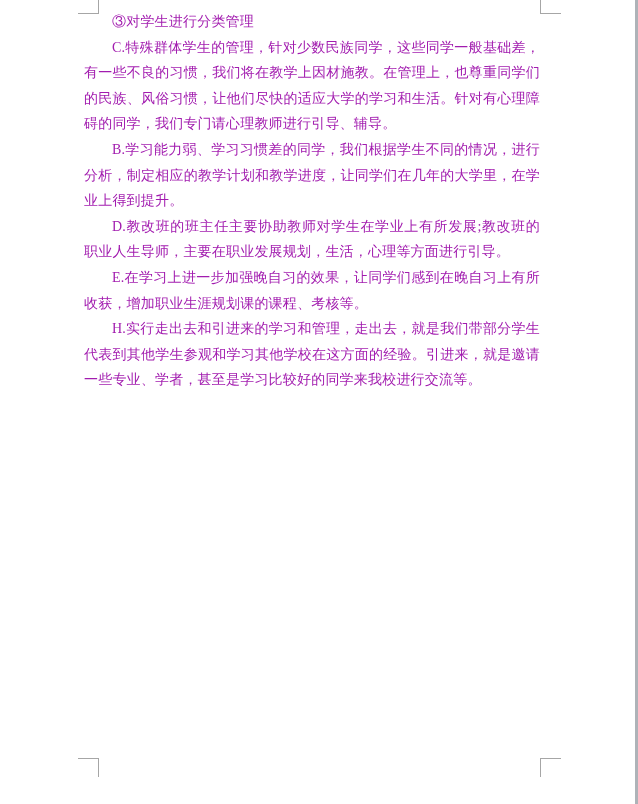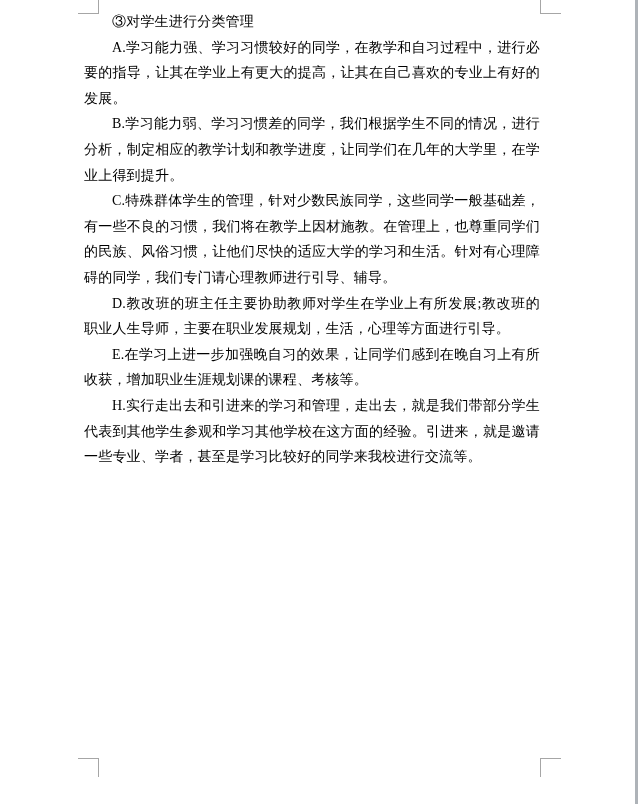--- a/index.html
+++ b/index.html
@@ -42,21 +42,21 @@
   .br-v { left: 540px; top: 758px; height: 19px; }
   .br-h { left: 540px; top: 758px; }
 
   .text-area {
     position: absolute;
     left: 84px;
     top: 9px;
     width: 456px;
     height: 746px;
     overflow: hidden;
-    color: #000000;
+    color: #a21caf;
     font-size: 14px;
     line-height: 25.6px;
     text-align: justify;
   }
   .text-area p {
     margin: 0;
     padding: 0;
     text-indent: 2em;
     letter-spacing: 0.2px;
   }
@@ -70,23 +70,22 @@
   <div class="mark h tl-h"></div>
   <div class="mark v tr-v"></div>
   <div class="mark h tr-h"></div>
   <div class="mark v bl-v"></div>
   <div class="mark h bl-h"></div>
   <div class="mark v br-v"></div>
   <div class="mark h br-h"></div>
 
   <div class="text-area">
     <p>③对学生进行分类管理</p>
-    <p>A.学习能力强、学习习惯较好的同学，在教学和自习过程中，进行必要的指导，让其在学业上有更大的提高，让其在自己喜欢的专业上有好的发展。</p>
+    <p>C.特殊群体学生的管理，针对少数民族同学，这些同学一般基础差，有一些不良的习惯，我们将在教学上因材施教。在管理上，也尊重同学们的民族、风俗习惯，让他们尽快的适应大学的学习和生活。针对有心理障碍的同学，我们专门请心理教师进行引导、辅导。</p>
     <p>B.学习能力弱、学习习惯差的同学，我们根据学生不同的情况，进行分析，制定相应的教学计划和教学进度，让同学们在几年的大学里，在学业上得到提升。</p>
-    <p>C.特殊群体学生的管理，针对少数民族同学，这些同学一般基础差，有一些不良的习惯，我们将在教学上因材施教。在管理上，也尊重同学们的民族、风俗习惯，让他们尽快的适应大学的学习和生活。针对有心理障碍的同学，我们专门请心理教师进行引导、辅导。</p>
     <p>D.教改班的班主任主要协助教师对学生在学业上有所发展;教改班的职业人生导师，主要在职业发展规划，生活，心理等方面进行引导。</p>
     <p>E.在学习上进一步加强晚自习的效果，让同学们感到在晚自习上有所收获，增加职业生涯规划课的课程、考核等。</p>
     <p>H.实行走出去和引进来的学习和管理，走出去，就是我们带部分学生代表到其他学生参观和学习其他学校在这方面的经验。引进来，就是邀请一些专业、学者，甚至是学习比较好的同学来我校进行交流等。</p>
 
   </div>
 
 </div>
 
 <div class="edge-strip"></div>
 

